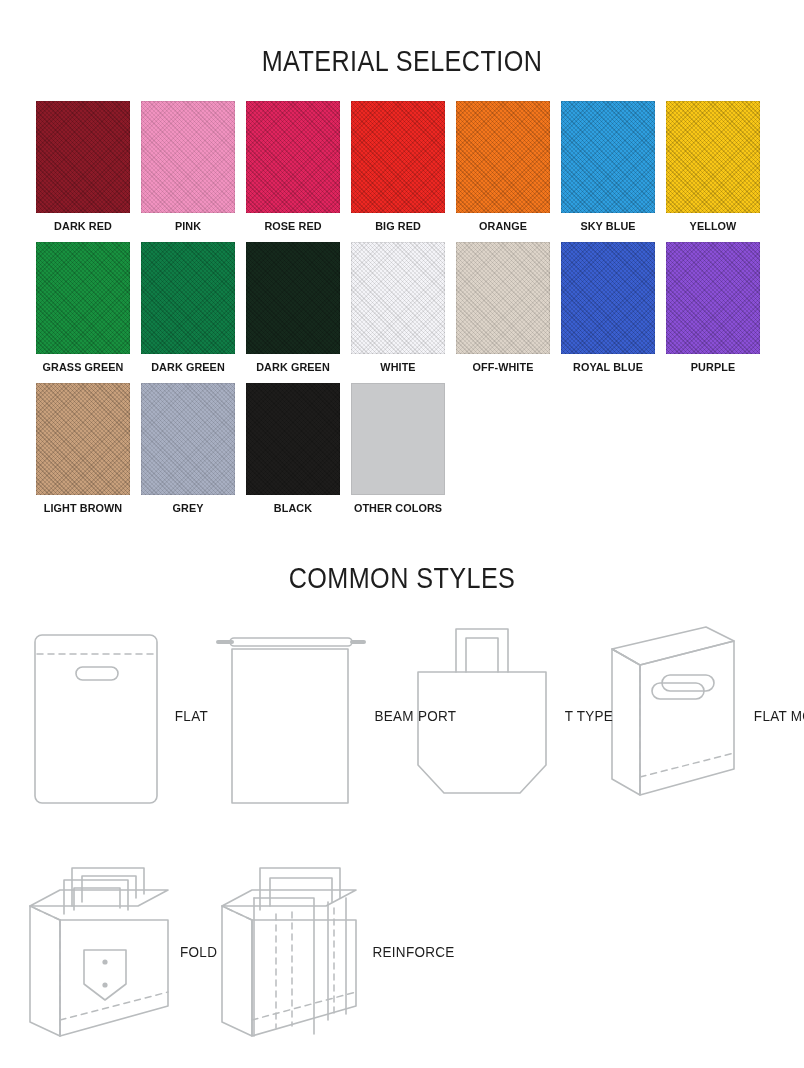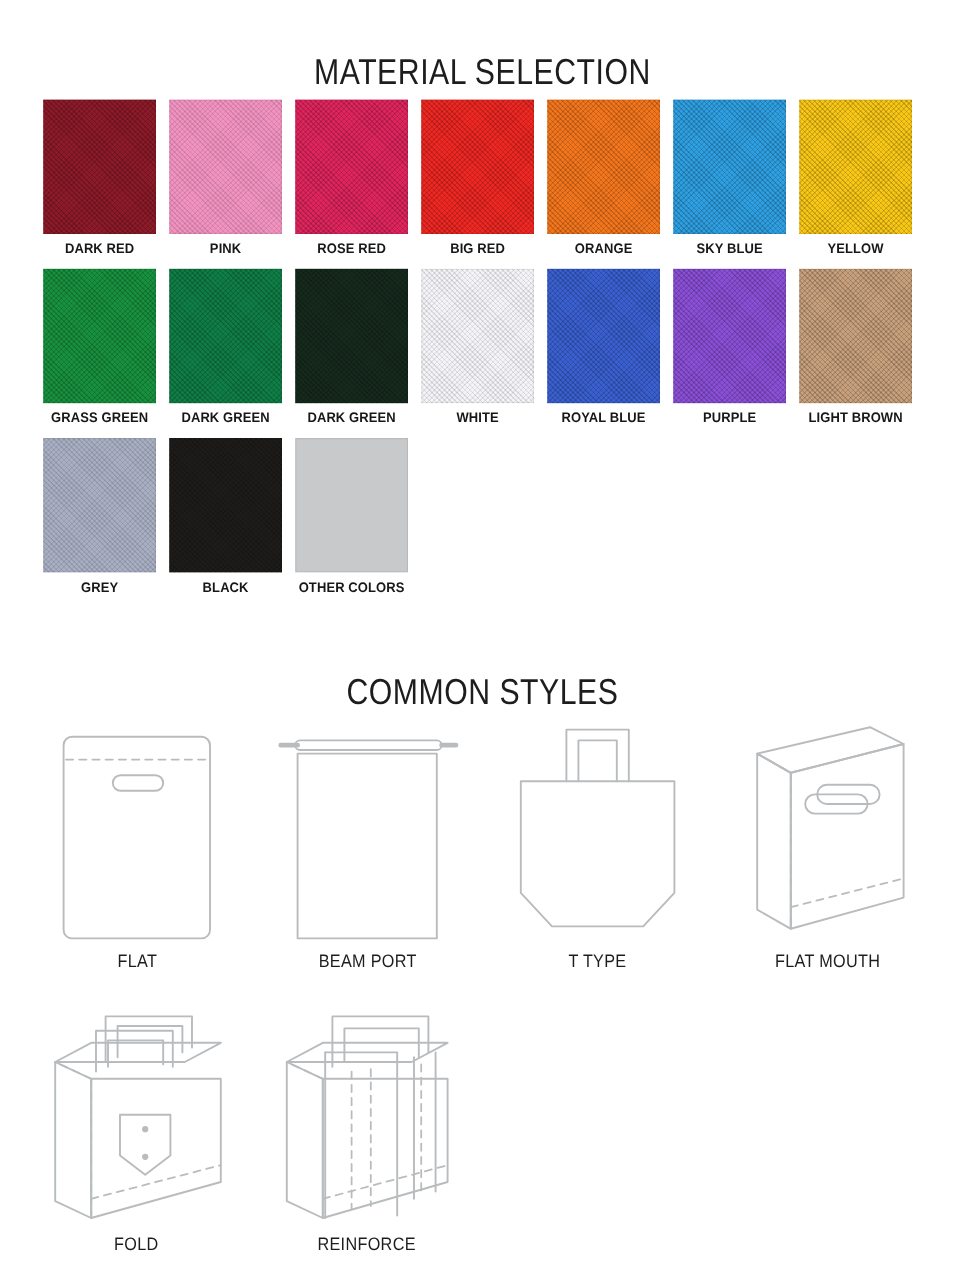--- a/index.html
+++ b/index.html
@@ -17,21 +17,21 @@
     letter-spacing:0.5px;
     color:#1d1d1d;
     transform:scaleX(0.84);
     font-family:"Liberation Sans","DejaVu Sans",sans-serif;
   }
   #title-material{position:absolute;left:0;top:24px;width:804px;}
   #title-styles{position:absolute;left:0;top:541px;width:804px;}
 
   
   #swatch-grid{
-    position:absolute;left:36px;top:83px;width:734px;
+    position:absolute;left:36px;top:101px;width:734px;
     display:grid;
     grid-template-columns:repeat(7,94px);
     column-gap:11px;
     row-gap:10px;
   }
   .swatch-cell{width:94px;}
   .swatch-chip{
     width:94px;height:112px;
     position:relative;
     overflow:hidden;
@@ -66,21 +66,21 @@
 
   
   #styles-grid{
     position:absolute;left:18px;top:596px;width:768px;
     display:grid;
     grid-template-columns:repeat(4,192px);
     row-gap:0px;
   }
   .style-cell{
     width:192px;height:236px;
-    display:flex;flex-direction:column;align-items:center;
+    display:flex;flex-direction:row;align-items:center;
   }
   .style-art{
     width:178px;height:195px;
     display:flex;align-items:flex-end;justify-content:center;
   }
   .style-art svg{display:block;}
   .style-label{
     text-align:center;
     font-size:15px;
     color:#1d1d1d;
@@ -165,20 +165,27 @@
         <div class="edge"></div>
       </div>
       <div class="swatch-label">DARK GREEN</div>
     </div>
     <div class="swatch-cell">
       <div class="swatch-chip light" style="background-color: rgb(244, 244, 248);">
         <div class="tex"></div>
         <div class="edge"></div>
       </div>
       <div class="swatch-label">WHITE</div>
+    </div>
+    <div class="swatch-cell">
+      <div class="swatch-chip light" style="background-color: rgb(221, 212, 201);">
+        <div class="tex"></div>
+        <div class="edge"></div>
+      </div>
+      <div class="swatch-label">OFF-WHITE</div>
     </div>
     <div class="swatch-cell">
       <div class="swatch-chip" style="background-color: rgb(58, 95, 208);">
         <div class="tex"></div>
         <div class="edge"></div>
       </div>
       <div class="swatch-label">ROYAL BLUE</div>
     </div>
     <div class="swatch-cell">
       <div class="swatch-chip" style="background-color: rgb(138, 79, 214);">

